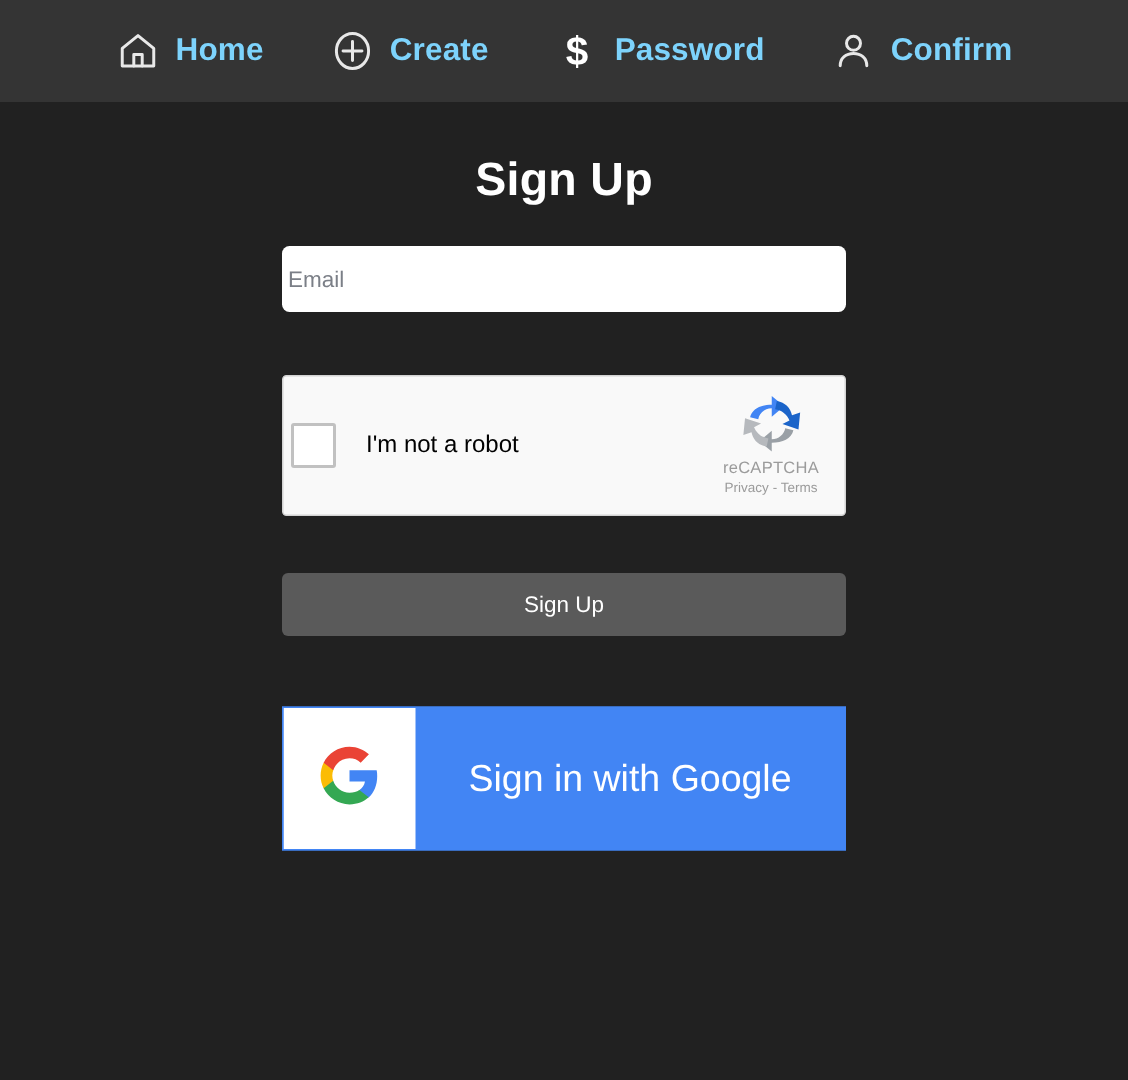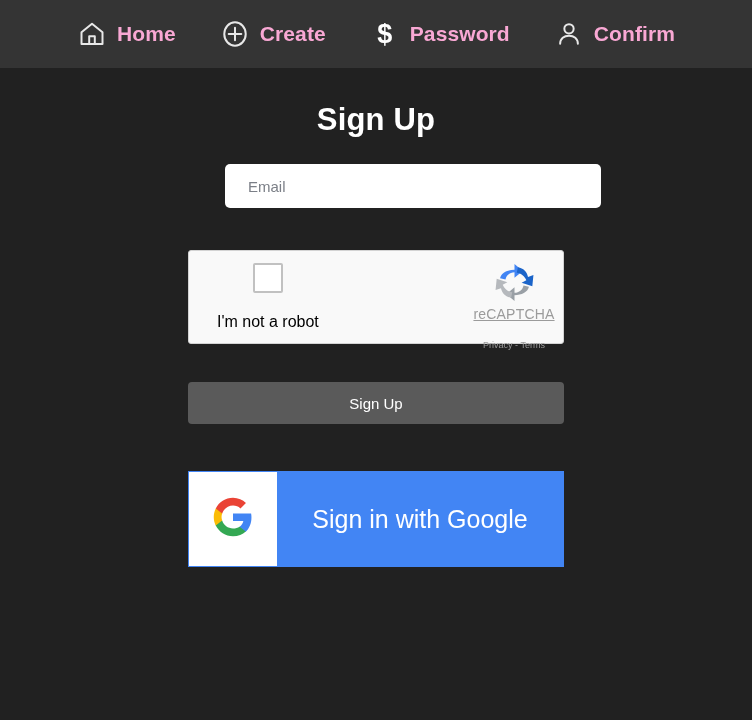--- a/index.html
+++ b/index.html
@@ -39,21 +39,21 @@
   .nav-icon {
     width: 30px;
     height: 30px;
     display: flex;
     align-items: center;
     justify-content: center;
     flex: 0 0 auto;
   }
 
   .nav-label {
-    color: #f9a8d4;
+    color: #7dd3fc;
     font-size: 21px;
     font-weight: bold;
     letter-spacing: 0.1px;
     white-space: nowrap;
   }
 
   .dollar-glyph {
     color: #ffffff;
     font-size: 27px;
     font-weight: bold;
@@ -82,50 +82,48 @@
     display: flex;
     flex-direction: column;
   }
 
   .field {
     width: 376px;
     height: 44px;
     background: #ffffff;
     border: none;
     border-radius: 5px;
-    padding: 0 23px;
+    padding: 0 4px;
     font-family: "Liberation Sans", sans-serif;
     font-size: 15px;
     color: #222;
     margin-bottom: 20px;
     outline: none;
-    margin-left: 37px;
   }
   .field::placeholder { color: #7b7f87; }
 
   
   .recaptcha {
     width: 376px;
     height: 94px;
     background: #f9f9f9;
     border: 1px solid #d3d3d3;
     border-radius: 3px;
     margin-top: 22px;
     margin-bottom: 38px;
     display: flex;
     align-items: center;
     position: relative;
   }
 
   .rc-check-wrap {
     display: flex;
     align-items: center;
-    padding-left: 28px;
+    padding-left: 5px;
     gap: 20px;
-    flex-direction: column;
   }
 
   .rc-checkbox {
     width: 30px;
     height: 30px;
     background: #ffffff;
     border: 2px solid #c1c1c1;
     border-radius: 2px;
     cursor: pointer;
     flex: 0 0 auto;
@@ -145,32 +143,31 @@
     width: 76px;
     display: flex;
     flex-direction: column;
     align-items: center;
   }
 
   .rc-logo { width: 45px; height: 45px; }
 
   .rc-brandname {
     font-family: "Liberation Sans", sans-serif;
-    font-size: 14px;
+    font-size: 11px;
     color: #9b9b9b;
     letter-spacing: 0.2px;
     margin-top: 1px;
-    text-decoration: underline;
   }
 
   .rc-links {
     font-family: "Liberation Sans", sans-serif;
     font-size: 9px;
     color: #9b9b9b;
-    margin-top: 18px;
+    margin-top: 2px;
     white-space: nowrap;
   }
   .rc-links span { cursor: pointer; }
 
   
   .btn {
     width: 376px;
     height: 42px;
     background: #5a5a5a;
     border: none;

